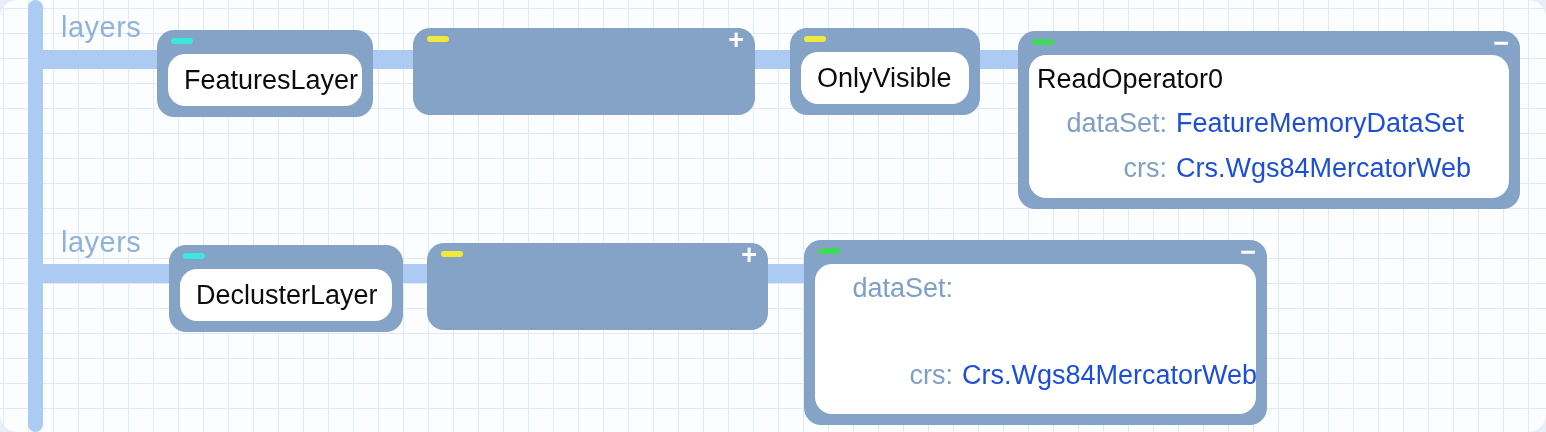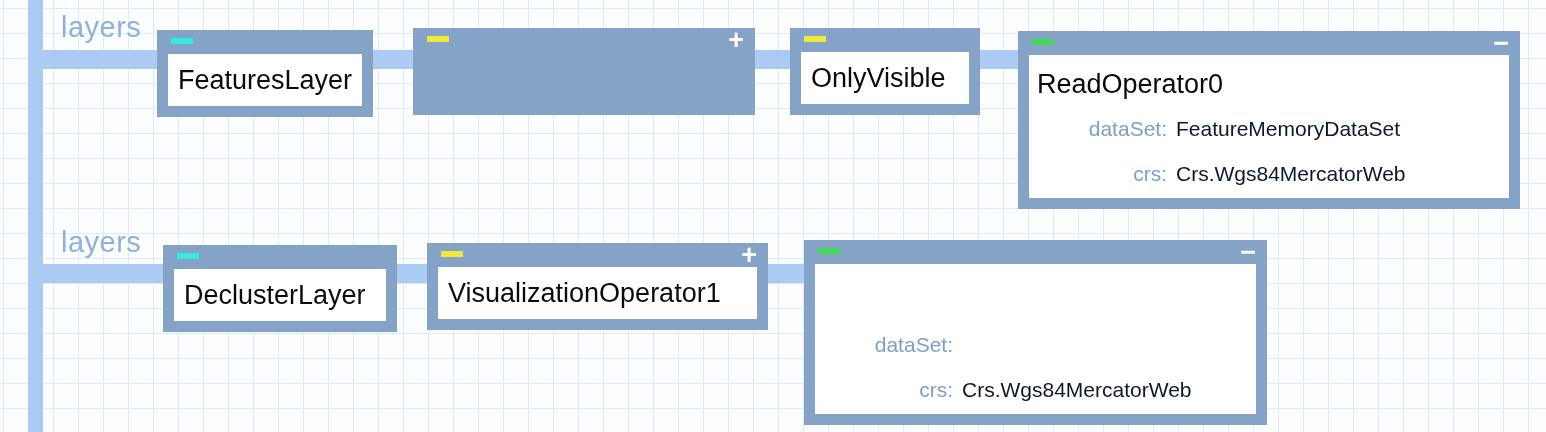--- a/index.html
+++ b/index.html
@@ -1,15 +1,15 @@
 <!DOCTYPE html>
 <html><head>
 <meta charset="utf-8">
 <style>
-  * { margin:0; padding:0; box-sizing:border-box; }
+  * { margin:0; padding:0; box-sizing:border-box;border-radius:17px; }
   html,body { background:#e8eef8; }
   body { font-family:"Liberation Sans","DejaVu Sans",sans-serif; }
 
   .canvas {
     position:relative;
     width:1546px; height:432px;
     overflow:hidden;
     background-color:#fbfdff;
     background-image:
       linear-gradient(to right, #dfe9f7 1px, transparent 1px),
@@ -49,35 +49,35 @@
     position:absolute; left:14px; top:8px;
     width:22px; height:6px;
   }
   .toggle {
     position:absolute; right:11px; top:-3px;
     color:#ffffff; font-size:27px; font-weight:600; line-height:30px;
     cursor:default; user-select:none;
   }
   .node-title {
     font-size:27px; line-height:44px; color:#0b0b0b;
-    padding-left:10px; white-space:nowrap;
+    padding-left:16px; white-space:nowrap;
   }
-  .detail .node-inner { justify-content:flex-end; padding:2px 8px 2px 8px; }
+  .detail .node-inner { justify-content:space-between; padding:2px 8px 16px 8px; }
   .detail .node-title { padding-left:0; }
-  .prop { display:flex; font-size:21px; line-height:45px; white-space:nowrap; }
+  .prop { display:flex; font-size:27px; line-height:45px; white-space:nowrap; }
   .prop-label { flex:none; width:130px; text-align:right; color:#7f9fc5; }
-  .prop-value { margin-left:9px; color:#0f172a; }
+  .prop-value { margin-left:9px; color:#1d4ed8; }
   .prop-value.italic { }
 
   
   .n-featureslayer { left:157px; top:30px;  width:216px; height:87px; }
   .n-visop0        { left:413px; top:28px;  width:342px; height:87px; }
   .n-onlyvisible   { left:790px; top:28px;  width:190px; height:87px; }
   .n-readop0       { left:1018px; top:31px; width:502px; height:178px; }
-  .n-declusterlayer{ left:163px; top:245px; width:234px; height:87px; }
+  .n-declusterlayer{ left:169px; top:245px; width:234px; height:87px; }
   .n-visop1        { left:427px; top:243px; width:341px; height:87px; }
   .n-readop1       { left:804px; top:240px; width:463px; height:185px; }
 </style>
 </head>
 <body>
 
 <div class="canvas">
 
   <div class="connector vbar"></div>
   <div class="connector hbar1"></div>
@@ -124,23 +124,20 @@
   <div class="node n-declusterlayer">
     <span class="badge" style="background: rgb(59, 232, 224);"></span>
     <div class="node-inner">
       <div class="node-title">DeclusterLayer</div>
     </div>
   </div>
 
   <div class="node n-visop1">
     <span class="badge" style="background: rgb(239, 233, 61);"></span>
     <span class="toggle">+</span>
-    <div class="node-inner">
-      <div class="node-title">VisualizationOperator1</div>
-    </div>
   </div>
 
   <div class="node detail n-readop1">
     <span class="badge" style="background: rgb(65, 217, 87);"></span>
     <span class="toggle">−</span>
     <div class="node-inner">
       <div class="prop">
         <span class="prop-label">dataSet:</span>
       </div>
       <div class="prop">

